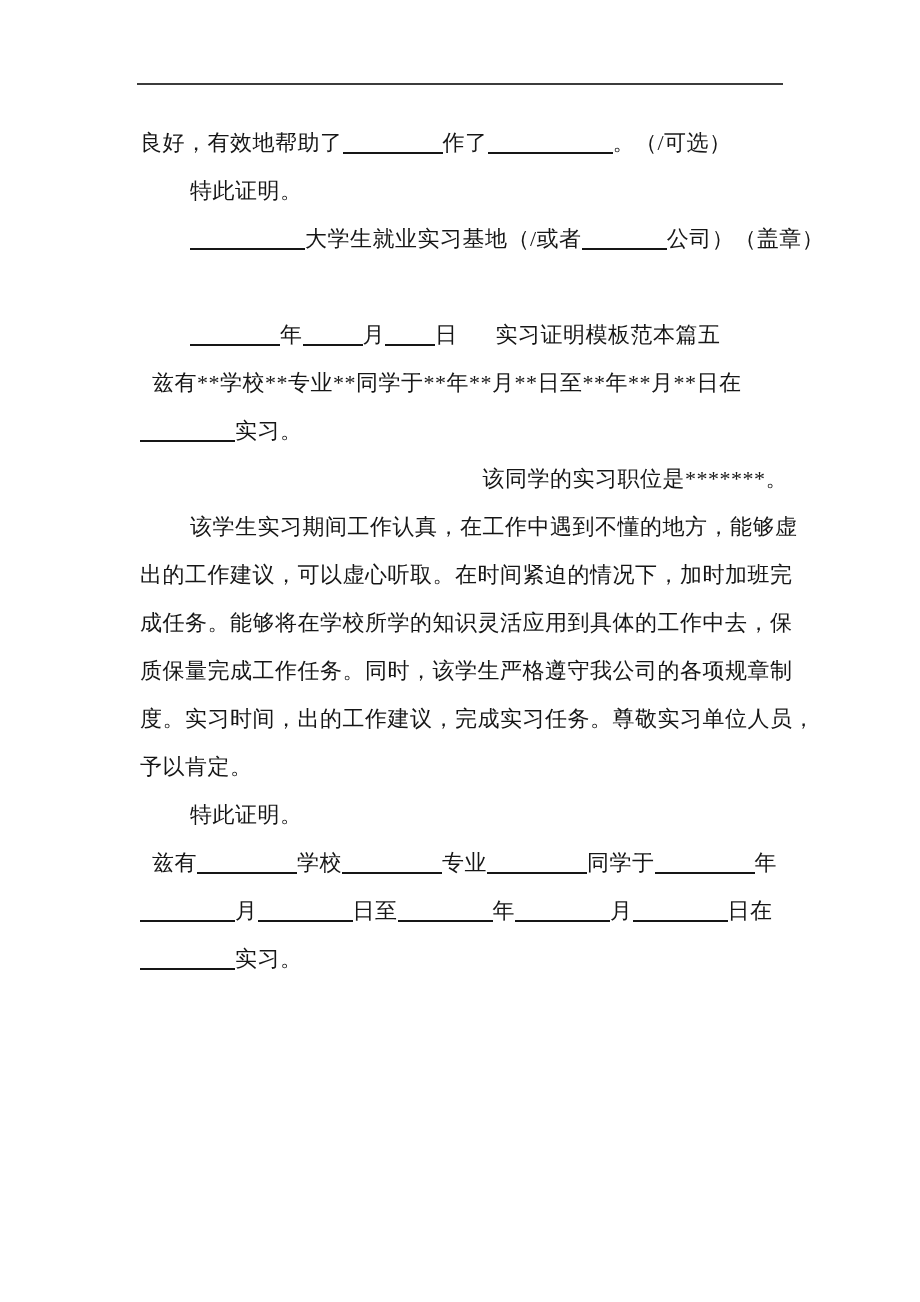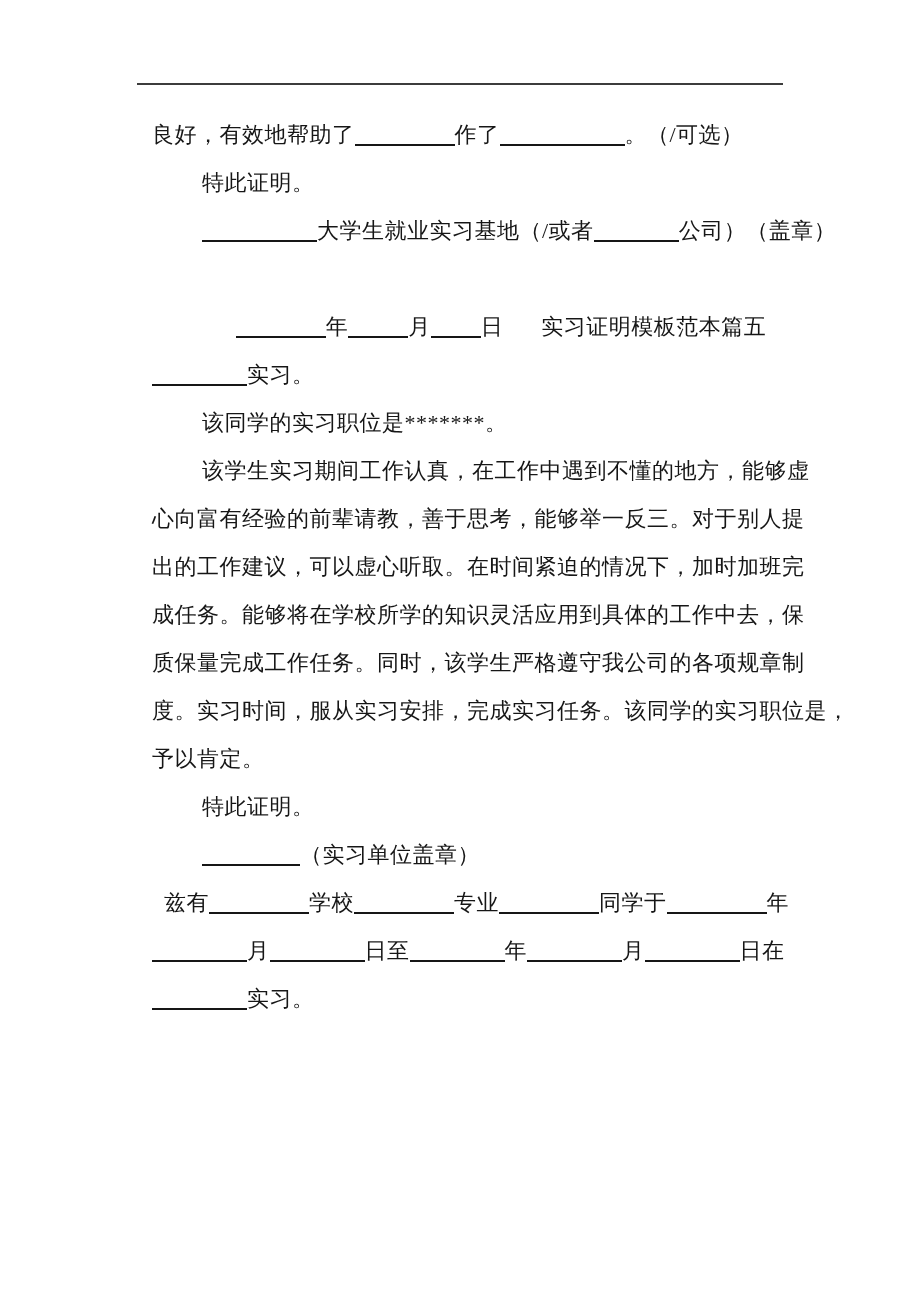--- a/index.html
+++ b/index.html
@@ -20,23 +20,22 @@
     position: absolute;
     left: 137px;
     top: 83px;
     width: 646px;
     height: 2px;
     background: var(--rule-color, #3c3c3c);
   }
   .doc-body {
     position: absolute;
     left: 140px;
-    top: 111px;
+    top: 119px;
     width: 648px;
-    margin-left: 12px;
   }
   .line {
     height: 48px;
     line-height: 48px;
     font-size: 22px;
     white-space: nowrap;
     letter-spacing: 0.5px;
   }
   .line .run {
     display: inline;
@@ -55,29 +54,28 @@
 </head>
 <body>
 
 <div class="page" style="--page-bg: #ffffff; --text-color: #161616; --rule-color: #3c3c3c;">
   <div class="header-rule"></div>
   <div class="doc-body">
       <div class="line"><span class="run">良好，有效地帮助了</span><span class="blank" style="width: 100px;"></span><span class="run">作了</span><span class="blank" style="width: 125px;"></span><span class="run">。（/可选）</span></div>
       <div class="line" style="padding-left: 50px;"><span class="run">特此证明。</span></div>
       <div class="line" style="padding-left: 50px;"><span class="blank" style="width: 115px;"></span><span class="run">大学生就业实习基地（/或者</span><span class="blank" style="width: 85px;"></span><span class="run">公司）（盖章）</span></div>
       <div class="line"></div>
-      <div class="line" style="padding-left: 50px; text-align: center;"><span class="blank" style="width: 90px;"></span><span class="run">年</span><span class="blank" style="width: 60px;"></span><span class="run">月</span><span class="blank" style="width: 50px;"></span><span class="run">日</span><span class="gap" style="width: 38px;"></span><span class="run">实习证明模板范本篇五</span></div>
+      <div class="line" style="padding-left: 50px;"><span class="blank" style="width: 90px;"></span><span class="run">年</span><span class="blank" style="width: 60px;"></span><span class="run">月</span><span class="blank" style="width: 50px;"></span><span class="run">日</span><span class="gap" style="width: 38px;"></span><span class="run">实习证明模板范本篇五</span></div>
+      <div class="line" style="padding-left: 12px;"><span class="run">兹有**学校**专业**同学于**年**月**日至**年**月**日在</span></div>
       <div class="line"><span class="blank" style="width: 95px;"></span><span class="run">实习。</span></div>
-      <div class="line" style="padding-left: 50px;"><span class="run">该同学的实习职位是*******。</span></div>
+      <div class="line" style="padding-left: 50px; text-align: right;"><span class="run">该同学的实习职位是*******。</span></div>
       <div class="line" style="padding-left: 50px;"><span class="run">该学生实习期间工作认真，在工作中遇到不懂的地方，能够虚</span></div>
-      <div class="line"><span class="run">心向富有经验的前辈请教，善于思考，能够举一反三。对于别人提</span></div>
       <div class="line"><span class="run">出的工作建议，可以虚心听取。在时间紧迫的情况下，加时加班完</span></div>
       <div class="line"><span class="run">成任务。能够将在学校所学的知识灵活应用到具体的工作中去，保</span></div>
       <div class="line"><span class="run">质保量完成工作任务。同时，该学生严格遵守我公司的各项规章制</span></div>
-      <div class="line"><span class="run">度。实习时间，服从实习安排，完成实习任务。该同学的实习职位是，</span></div>
+      <div class="line"><span class="run">度。实习时间，出的工作建议，完成实习任务。尊敬实习单位人员，</span></div>
       <div class="line"><span class="run">予以肯定。</span></div>
       <div class="line" style="padding-left: 50px;"><span class="run">特此证明。</span></div>
-      <div class="line" style="padding-left: 50px;"><span class="blank" style="width: 98px;"></span><span class="run">（实习单位盖章）</span></div>
       <div class="line" style="padding-left: 12px;"><span class="run">兹有</span><span class="blank" style="width: 100px;"></span><span class="run">学校</span><span class="blank" style="width: 100px;"></span><span class="run">专业</span><span class="blank" style="width: 100px;"></span><span class="run">同学于</span><span class="blank" style="width: 100px;"></span><span class="run">年</span></div>
       <div class="line"><span class="blank" style="width: 95px;"></span><span class="run">月</span><span class="blank" style="width: 95px;"></span><span class="run">日至</span><span class="blank" style="width: 95px;"></span><span class="run">年</span><span class="blank" style="width: 95px;"></span><span class="run">月</span><span class="blank" style="width: 95px;"></span><span class="run">日在</span></div>
       <div class="line"><span class="blank" style="width: 95px;"></span><span class="run">实习。</span></div>
     </div>
 </div>
 
 </body></html>

